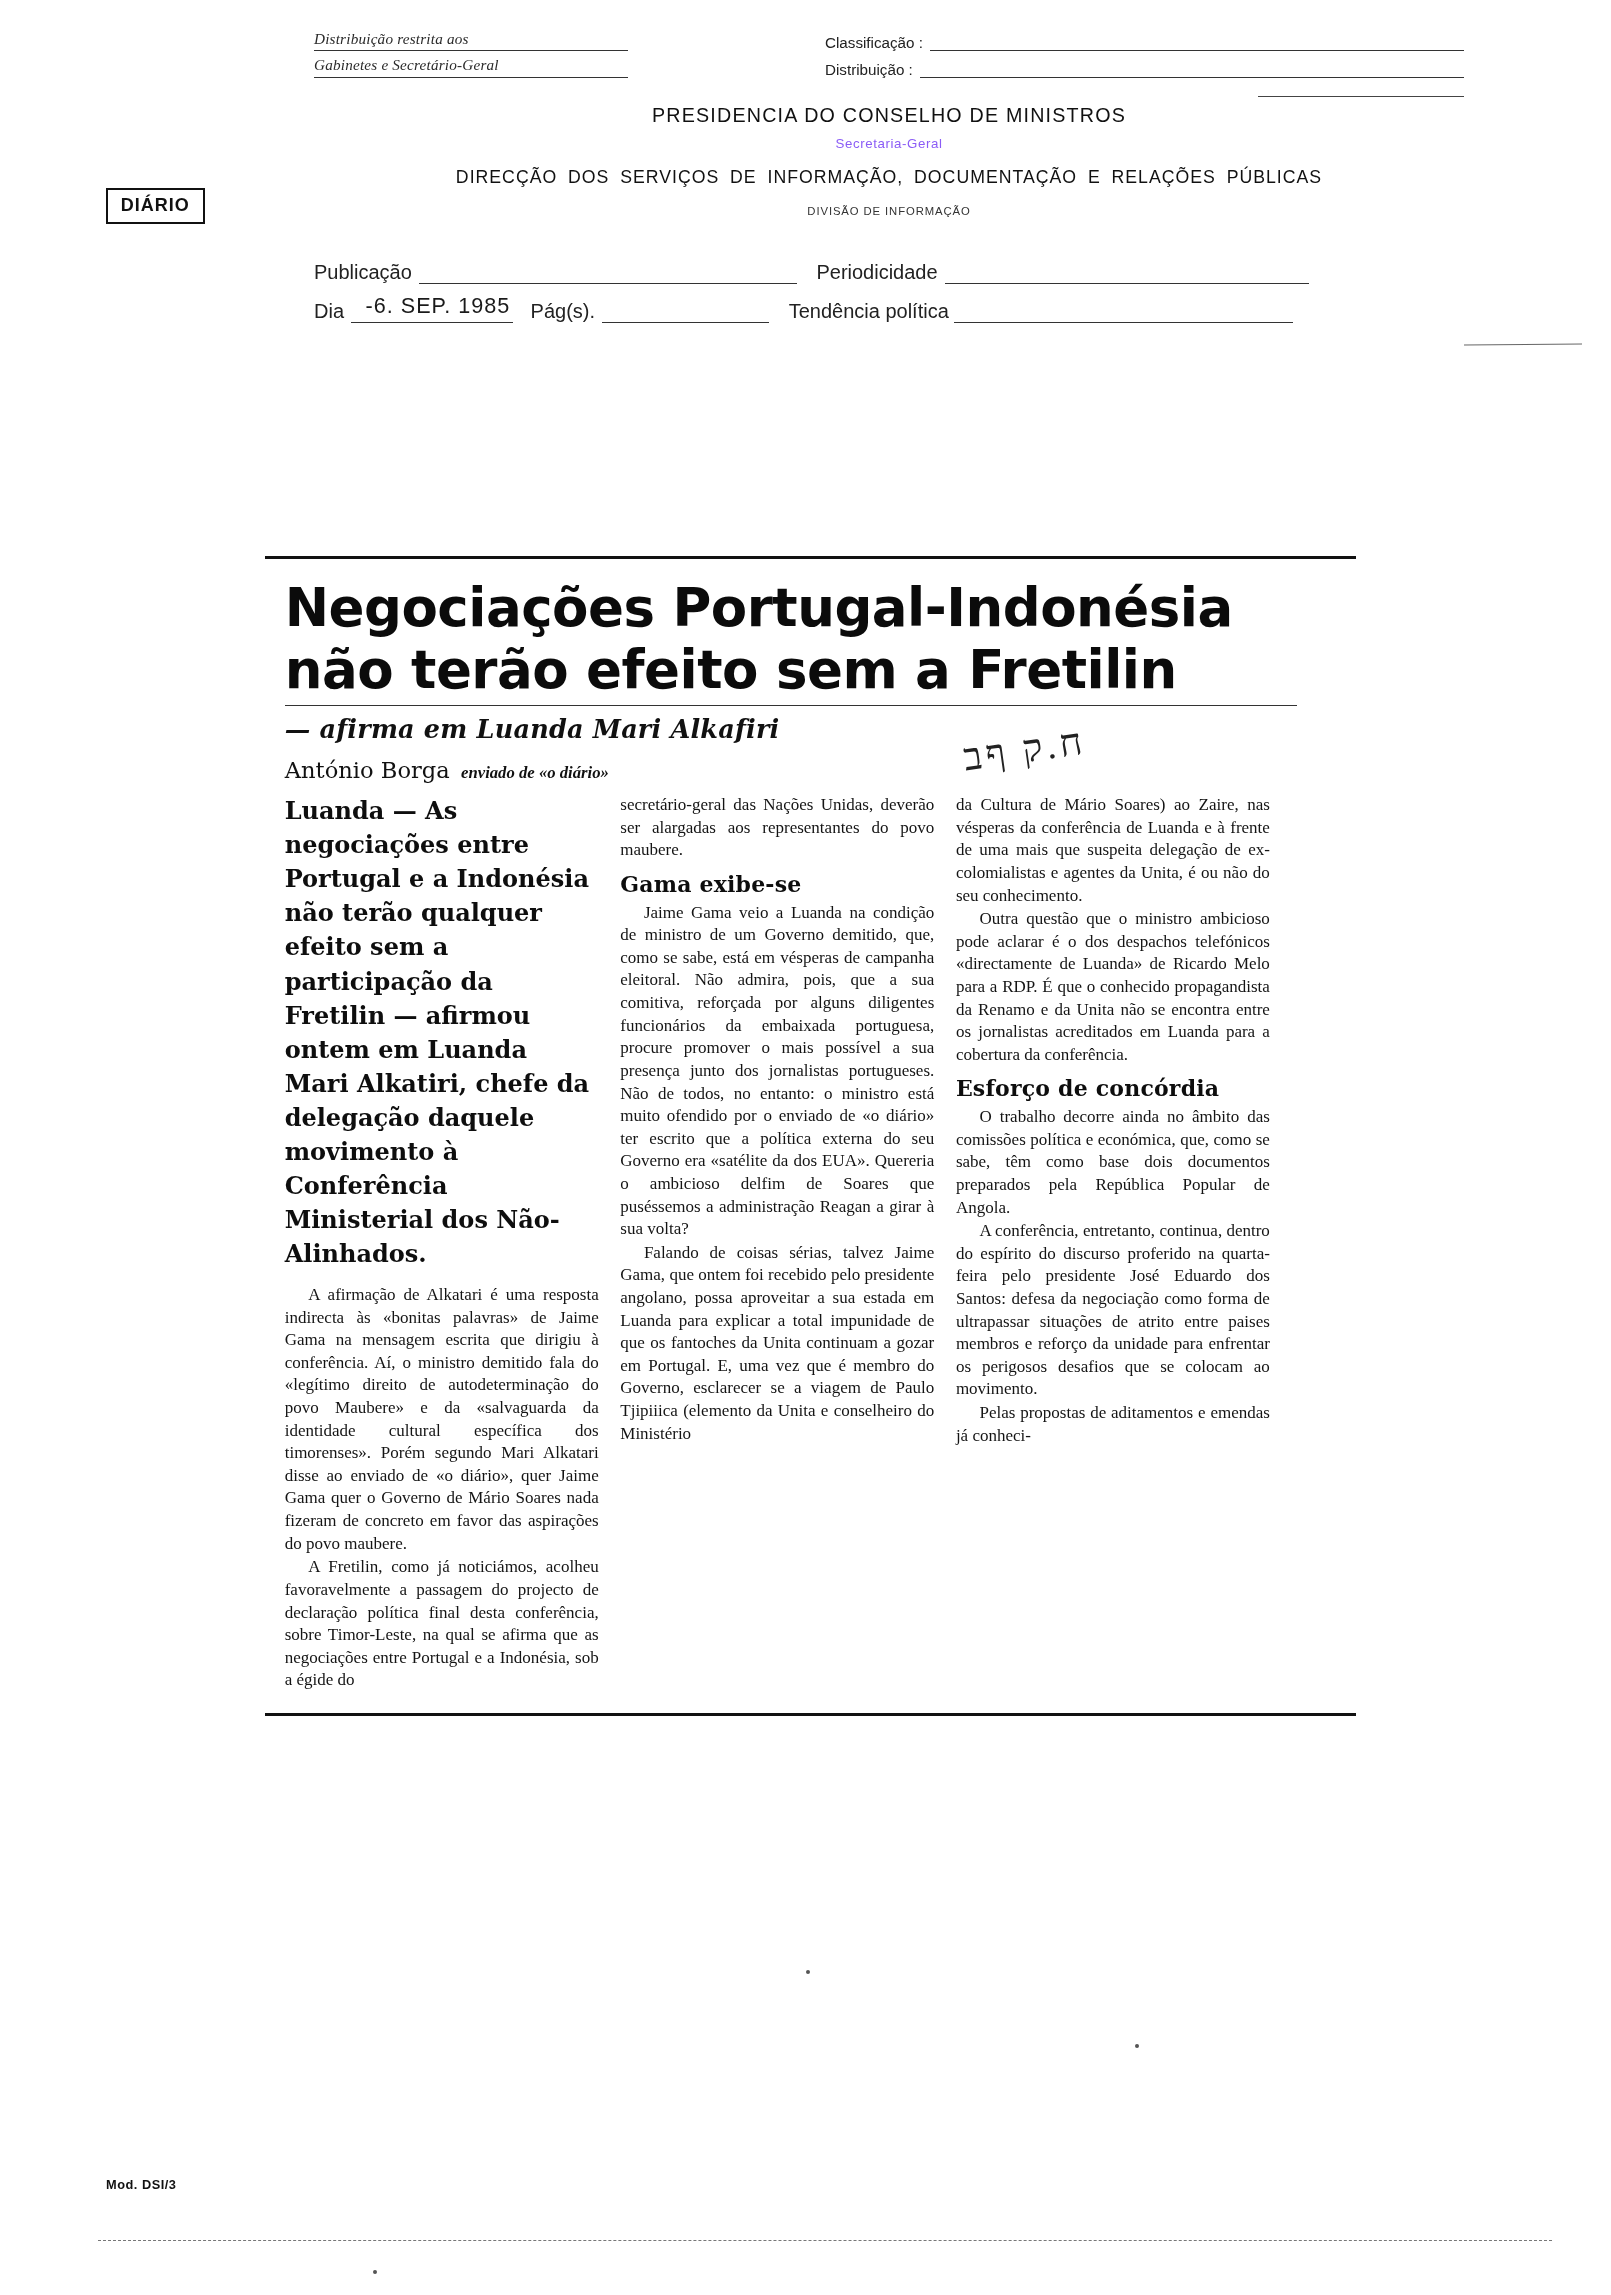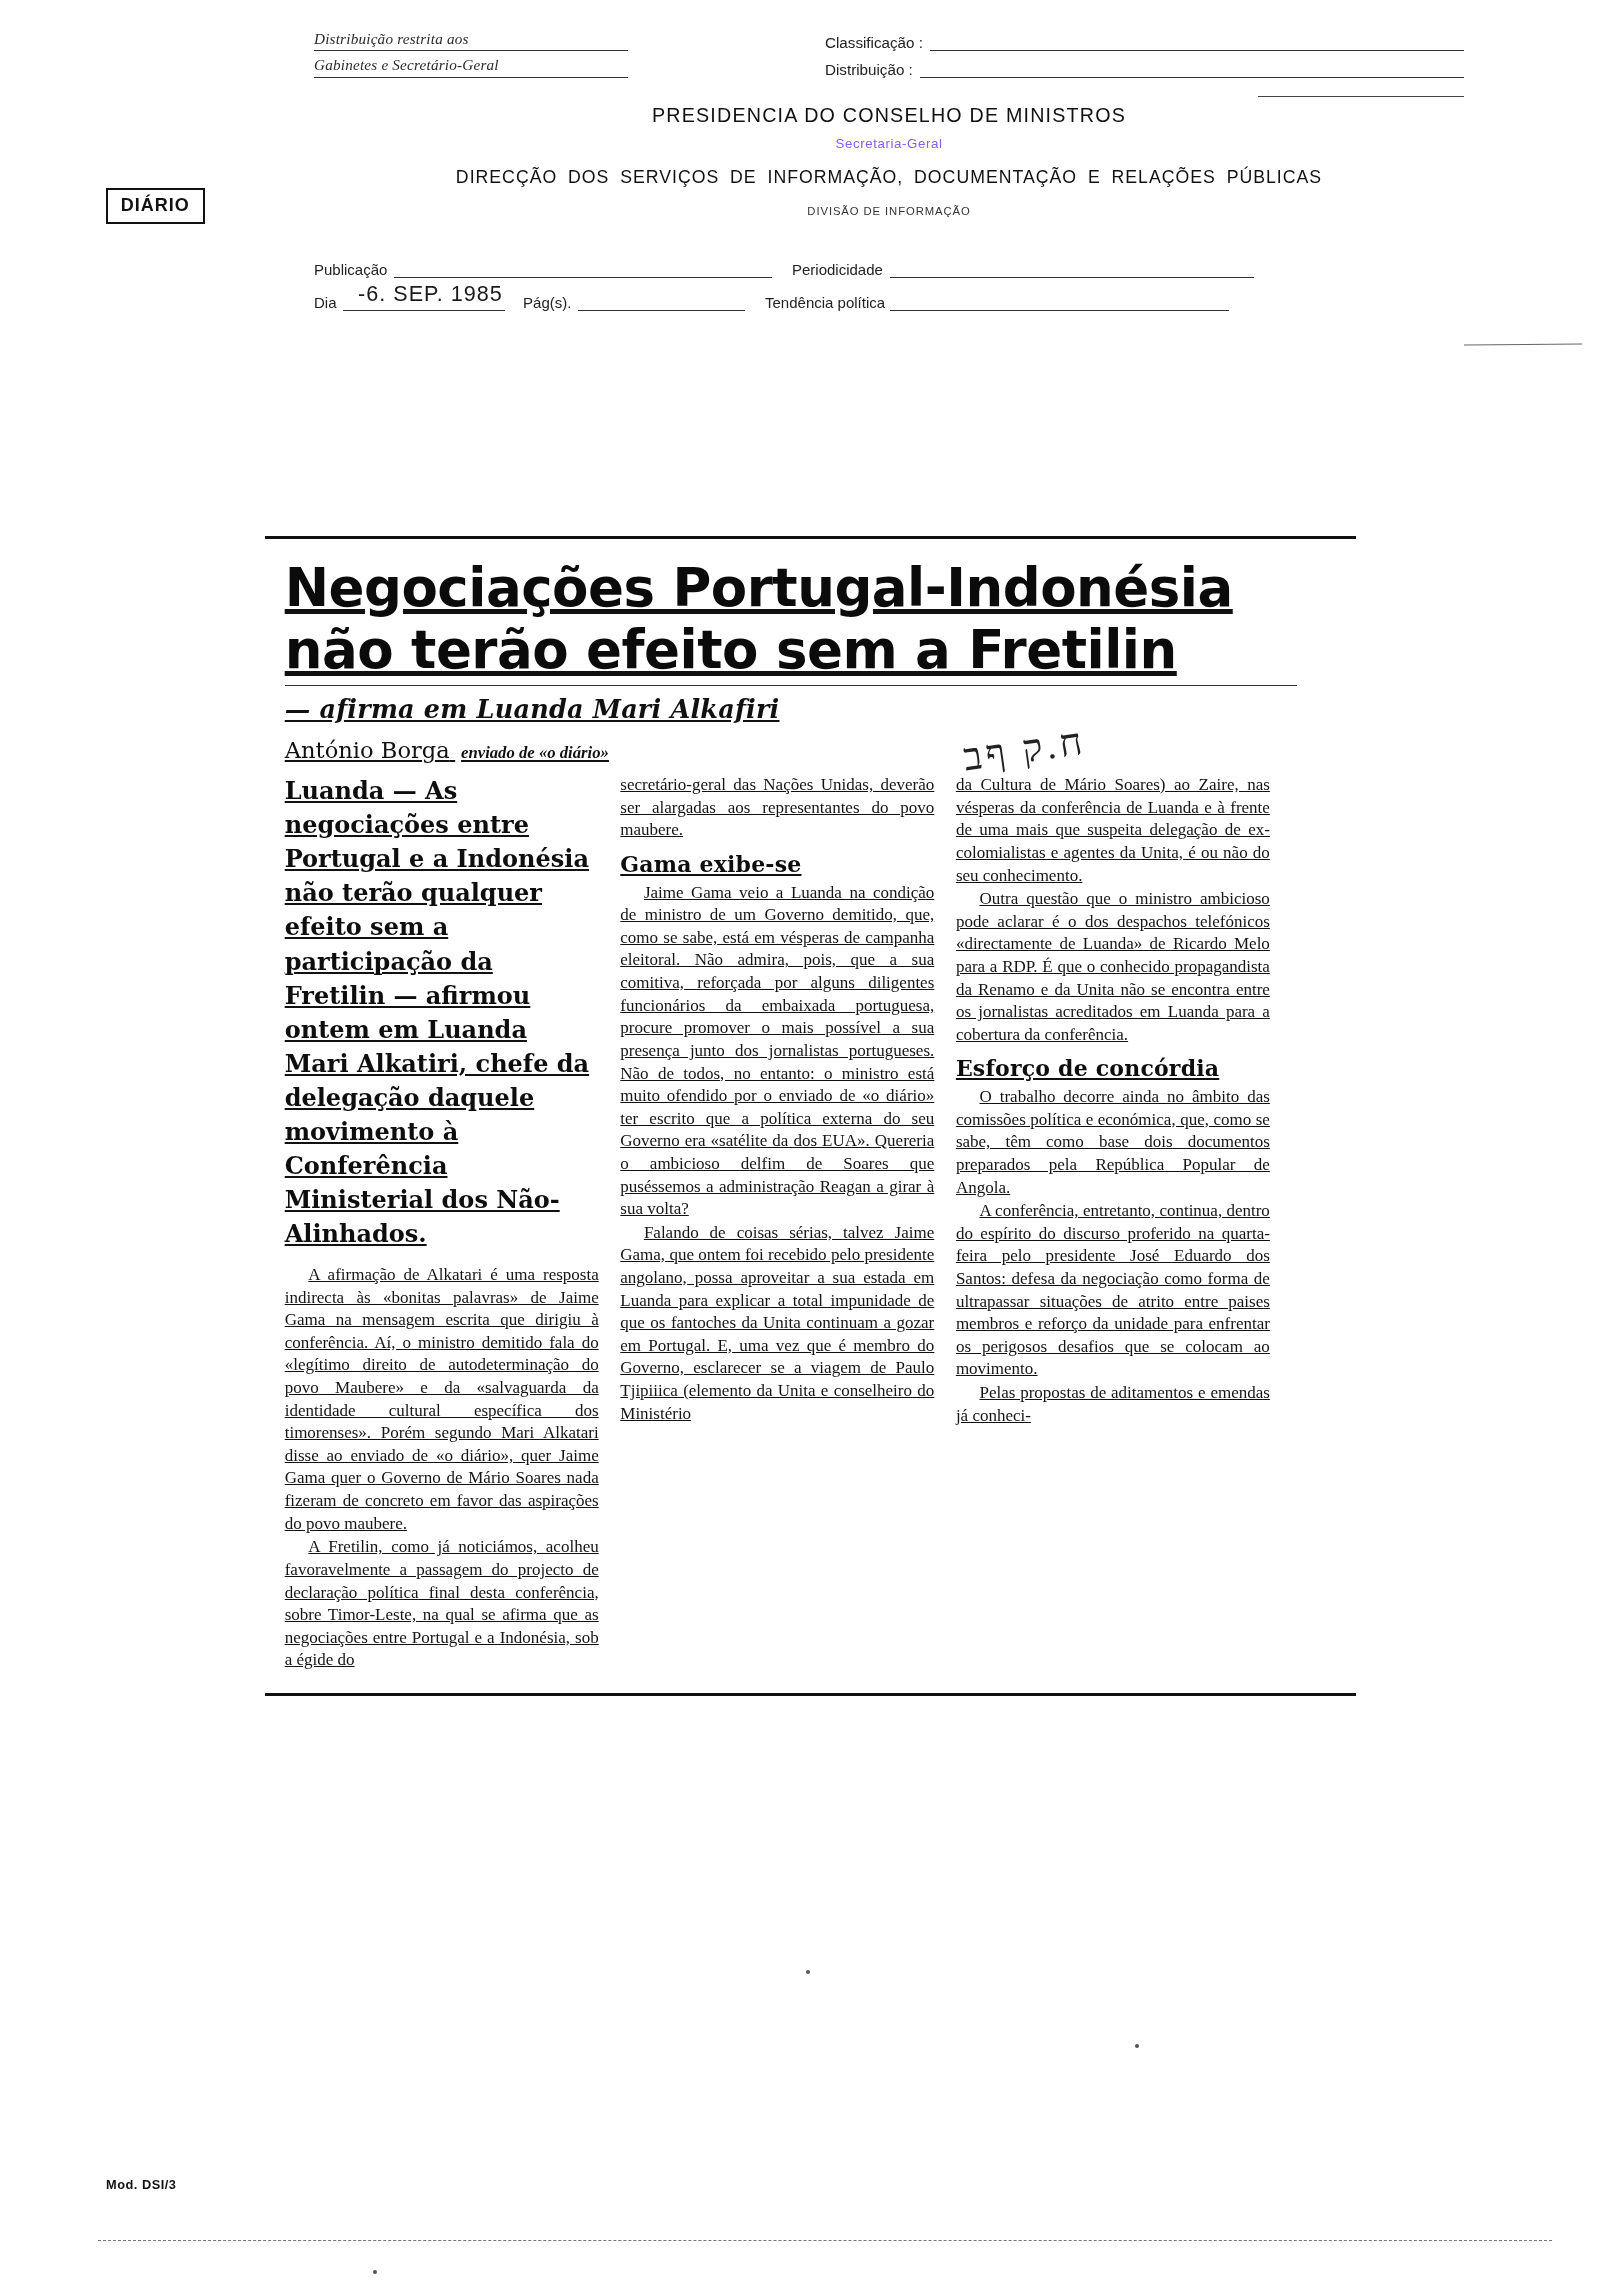--- a/index.html
+++ b/index.html
@@ -108,21 +108,21 @@
     top: 231px;
     width: 1150px;
     font-family: "Liberation Sans", sans-serif;
   }
   .pub-row {
     display: flex;
     align-items: flex-end;
     margin-bottom: 16.7px;
   }
   .pub-lbl {
-    font-size: 15px;
+    font-size: 20px;
     color: #222;
     white-space: nowrap;
   }
   .pub-line {
     border-bottom: 1px solid #333;
     height: 13.8px;
     position: relative;
   }
   .date-stamp {
     position: absolute;
@@ -147,26 +147,25 @@
     top: 344px;
     width: 118px;
     border-bottom: 1px solid #666;
     transform: rotate(-0.6deg);
   }
 
   
   .clip {
     position: absolute;
     left: 265px;
-    top: 536px;
+    top: 556px;
     width: 1091px;
     border-top: 3.4px solid #111;
     border-bottom: 3.4px solid #111;
     padding: 0;
-    text-decoration: underline;
   }
   .headline {
     font-family: "DejaVu Sans", sans-serif;
     font-weight: bold;
     font-size: 53px;
     line-height: 1.18;
     letter-spacing: -0.5px;
     color: #0b0b0b;
     padding: 17.7px 9.8px 0 19.7px;
   }

